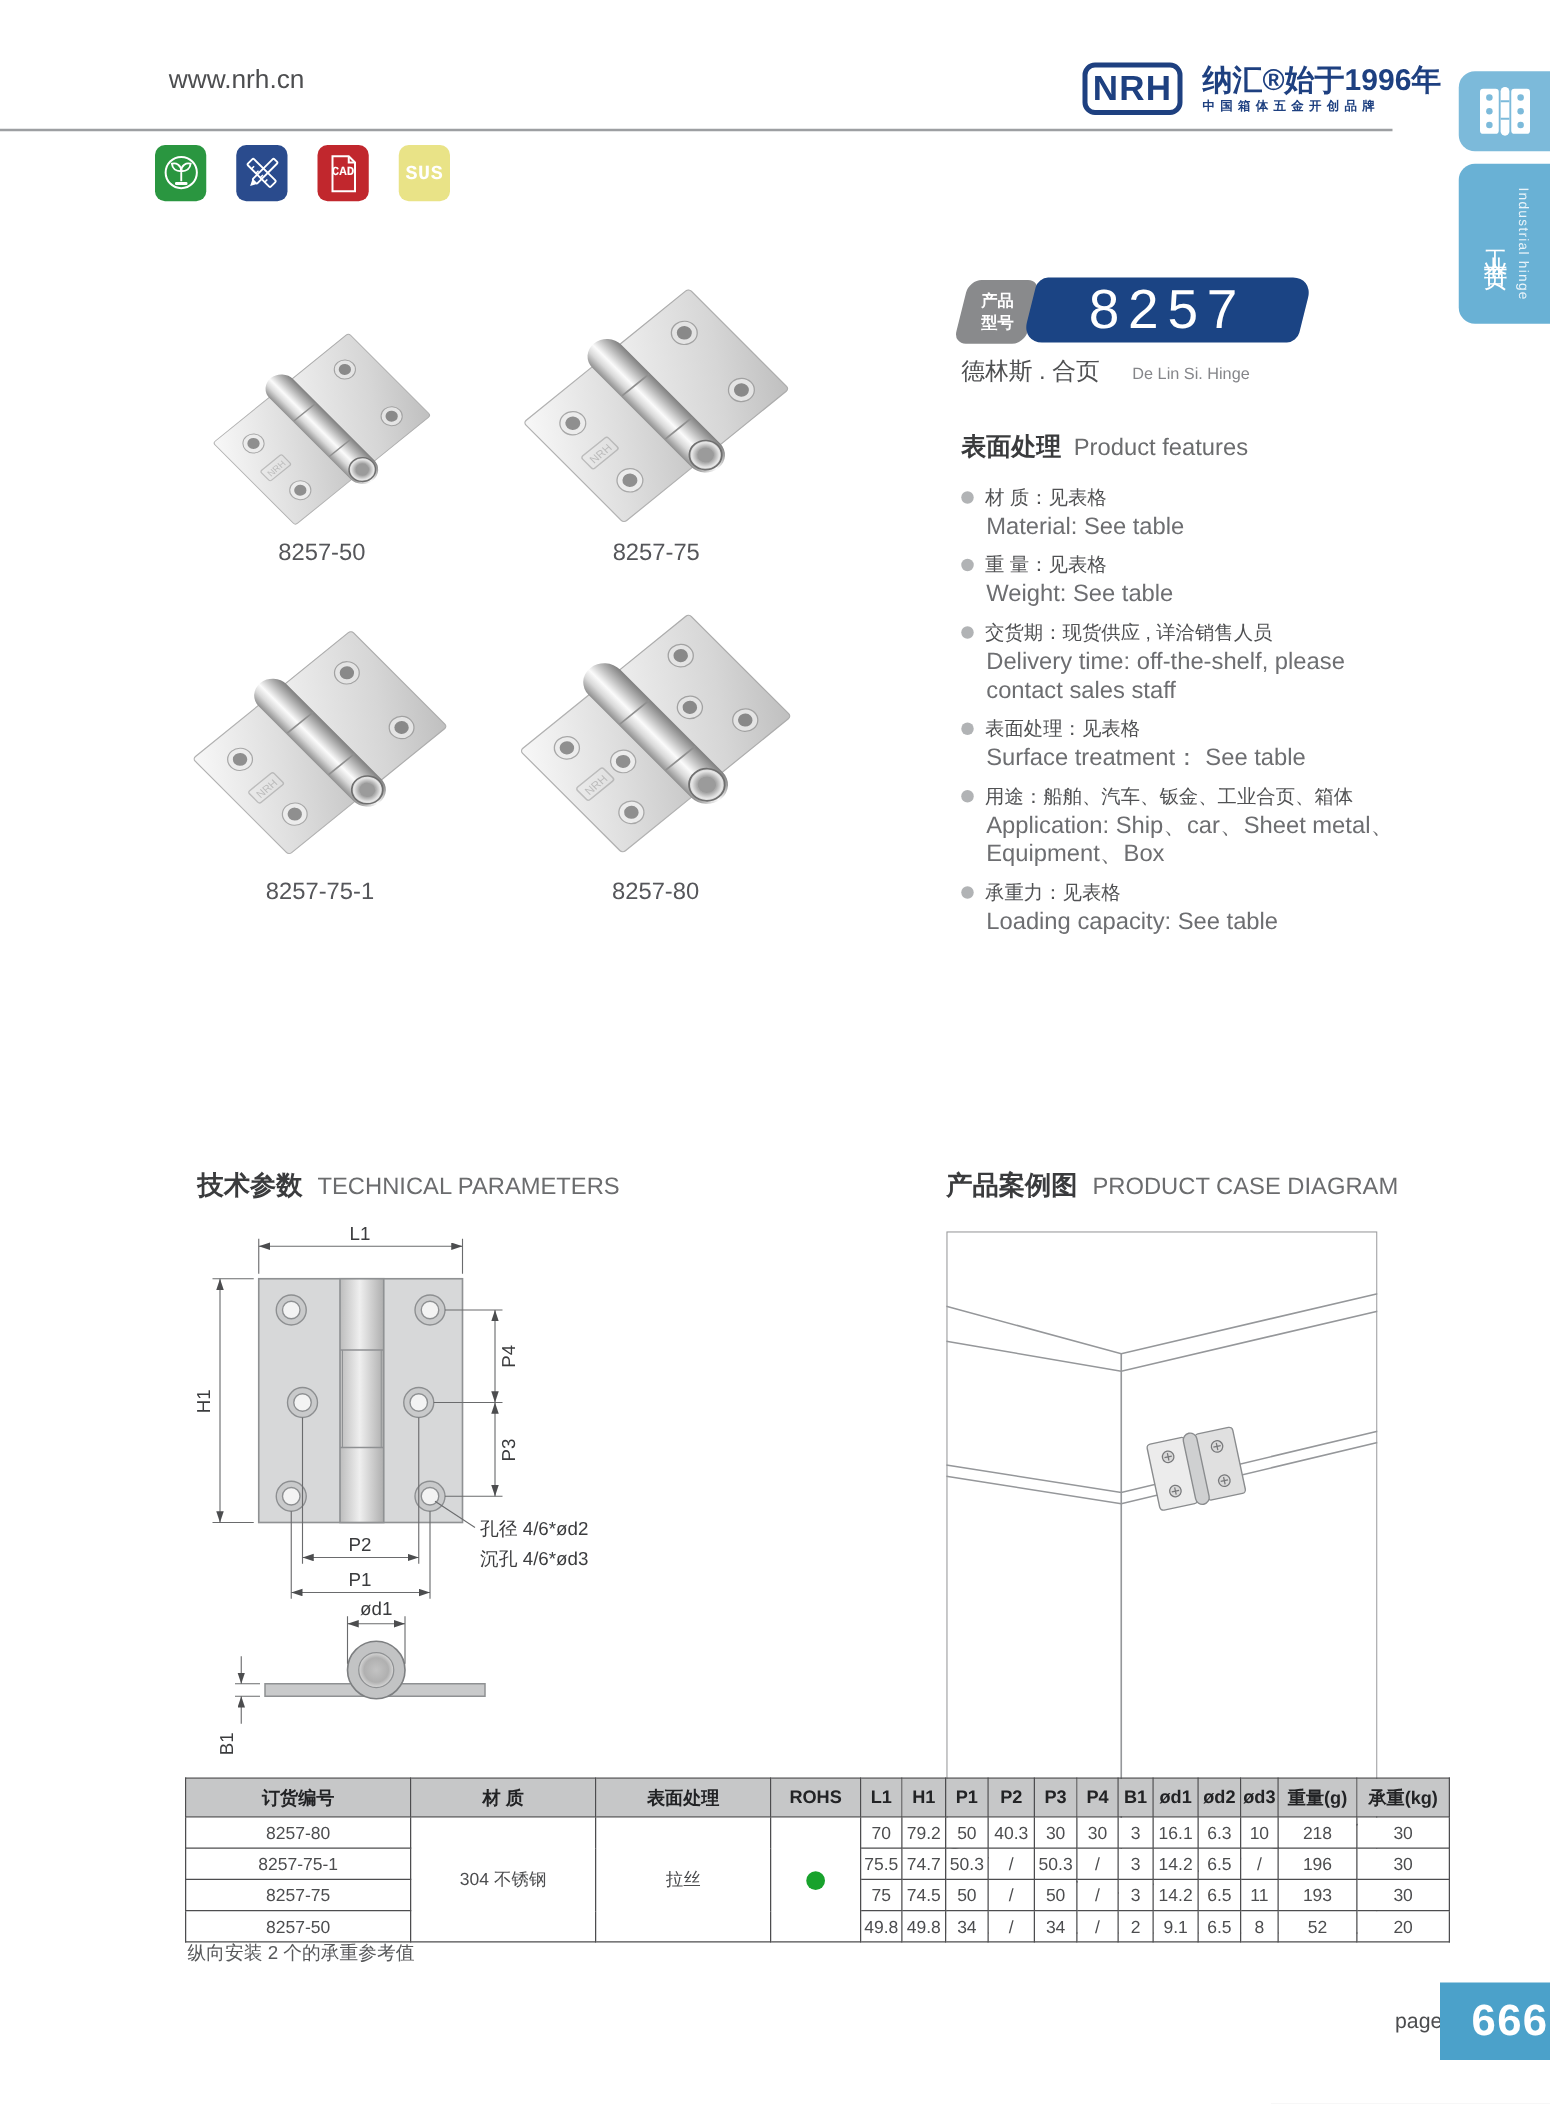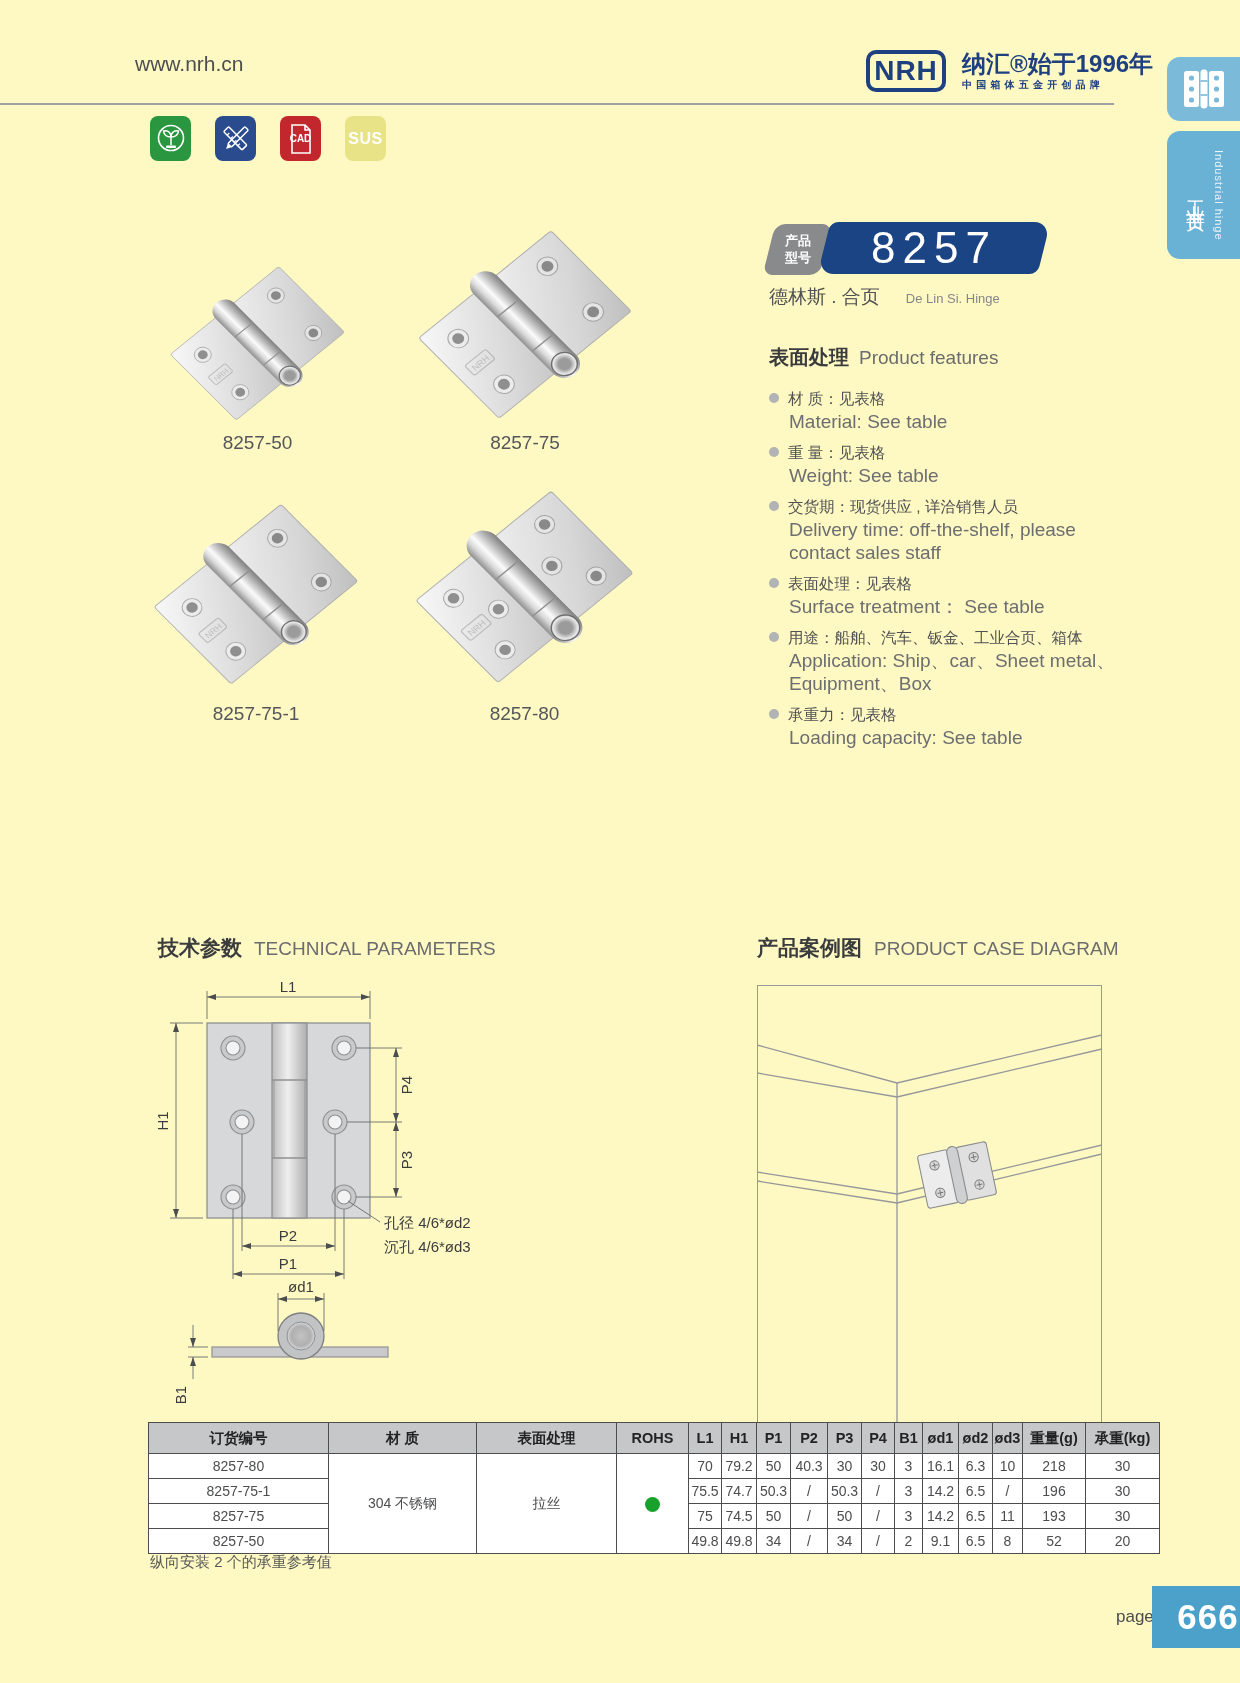--- a/index.html
+++ b/index.html
@@ -1,22 +1,22 @@
 <!DOCTYPE html>
 <html><head>
 <meta charset="utf-8">
 <style>
   * { margin:0; padding:0; box-sizing:border-box; }
   body { background:#e8e8e8; font-family:"Liberation Sans", sans-serif; }
-  .page { position:relative; width:1240px; height:1683px; background:#fef9c3; margin:0 auto; overflow:hidden; }
+  .page { position:relative; width:1240px; height:1683px; background:#ffffff; margin:0 auto; overflow:hidden; }
 
   
   .site-url { position:absolute; left:135px; top:52px; font-size:21px; color:#4d4e50; }
   .header-rule { position:absolute; left:0; top:103px; width:1114px; height:2px; background:#9d9fa2; }
-  .cert-icons { position:absolute; left:150px; top:116px; display:flex; gap:24px; }
+  .cert-icons { position:absolute; left:124px; top:116px; display:flex; gap:24px;font-family:Liberation Mono, monospace; }
   .cicon { width:41px; height:45px; border-radius:8px; display:flex; align-items:center; justify-content:center; color:#fff; }
   .cicon.green { background:#2a9640; }
   .cicon.blue  { background:#2a4b8d; }
   .cicon.red   { background:#c1272d; }
   .cicon.yellow{ background:#e9e387; }
   .cicon .cad-label { position:absolute; font-size:10px; font-weight:bold; }
   .sus-label { font-size:16px; font-weight:bold; color:#fff; letter-spacing:0.5px; }
 
   .brand { position:absolute; left:866px; top:48px; }
   .brand-logo-box { position:absolute; left:0; top:2px; width:80px; height:42px; border:4px solid #1e4080; border-radius:10px; display:flex; align-items:center; justify-content:center; }

